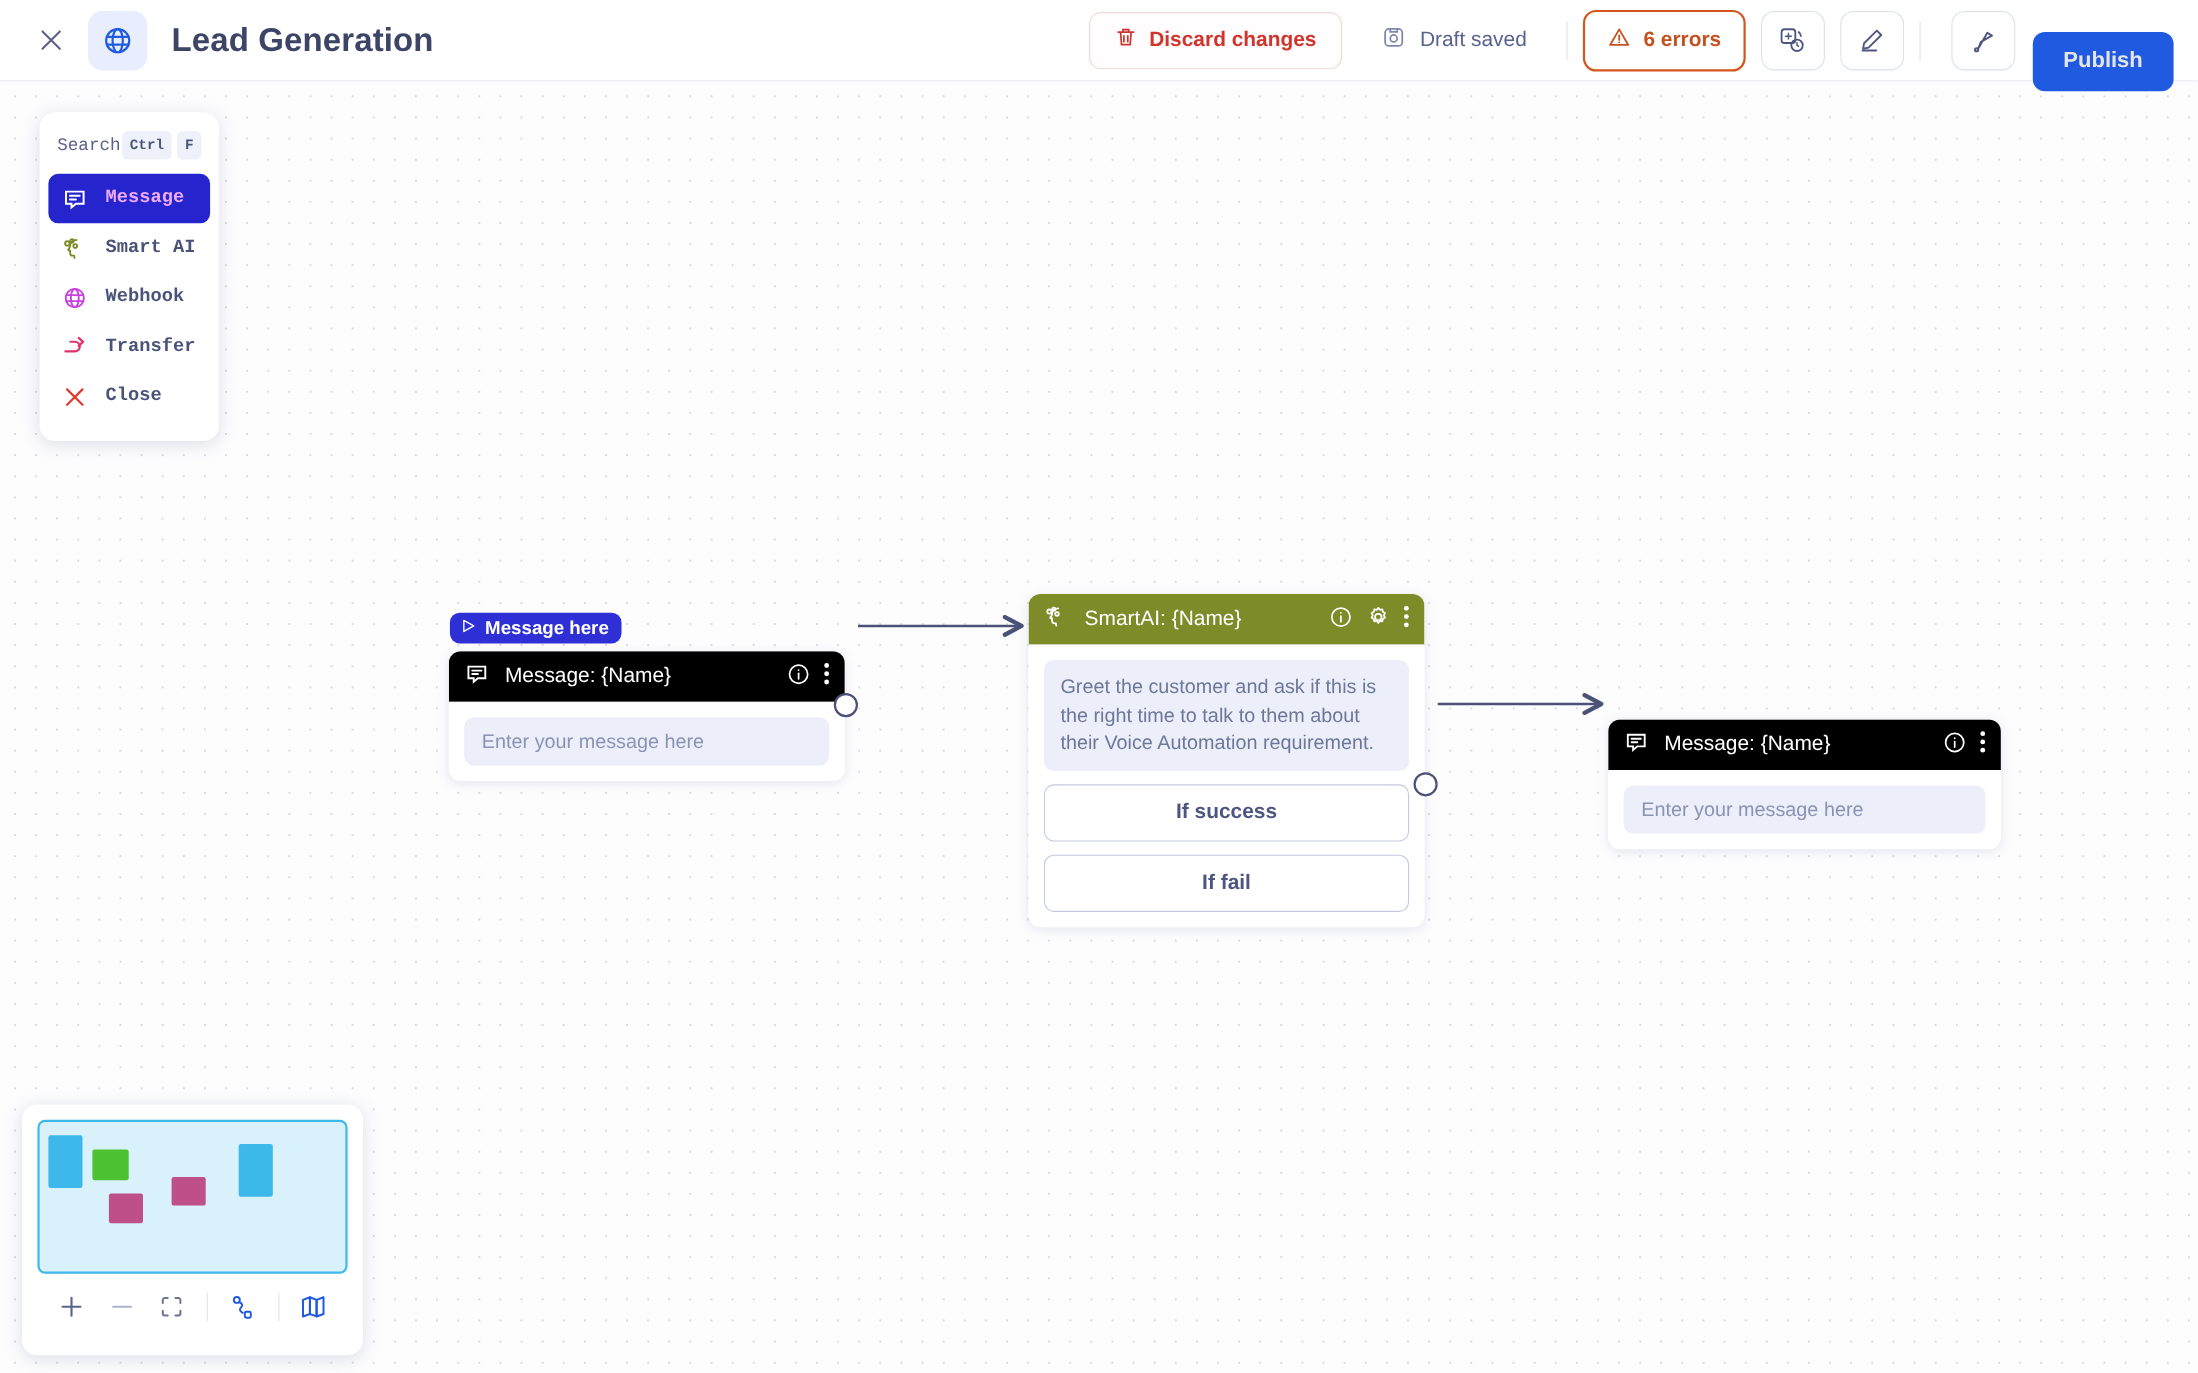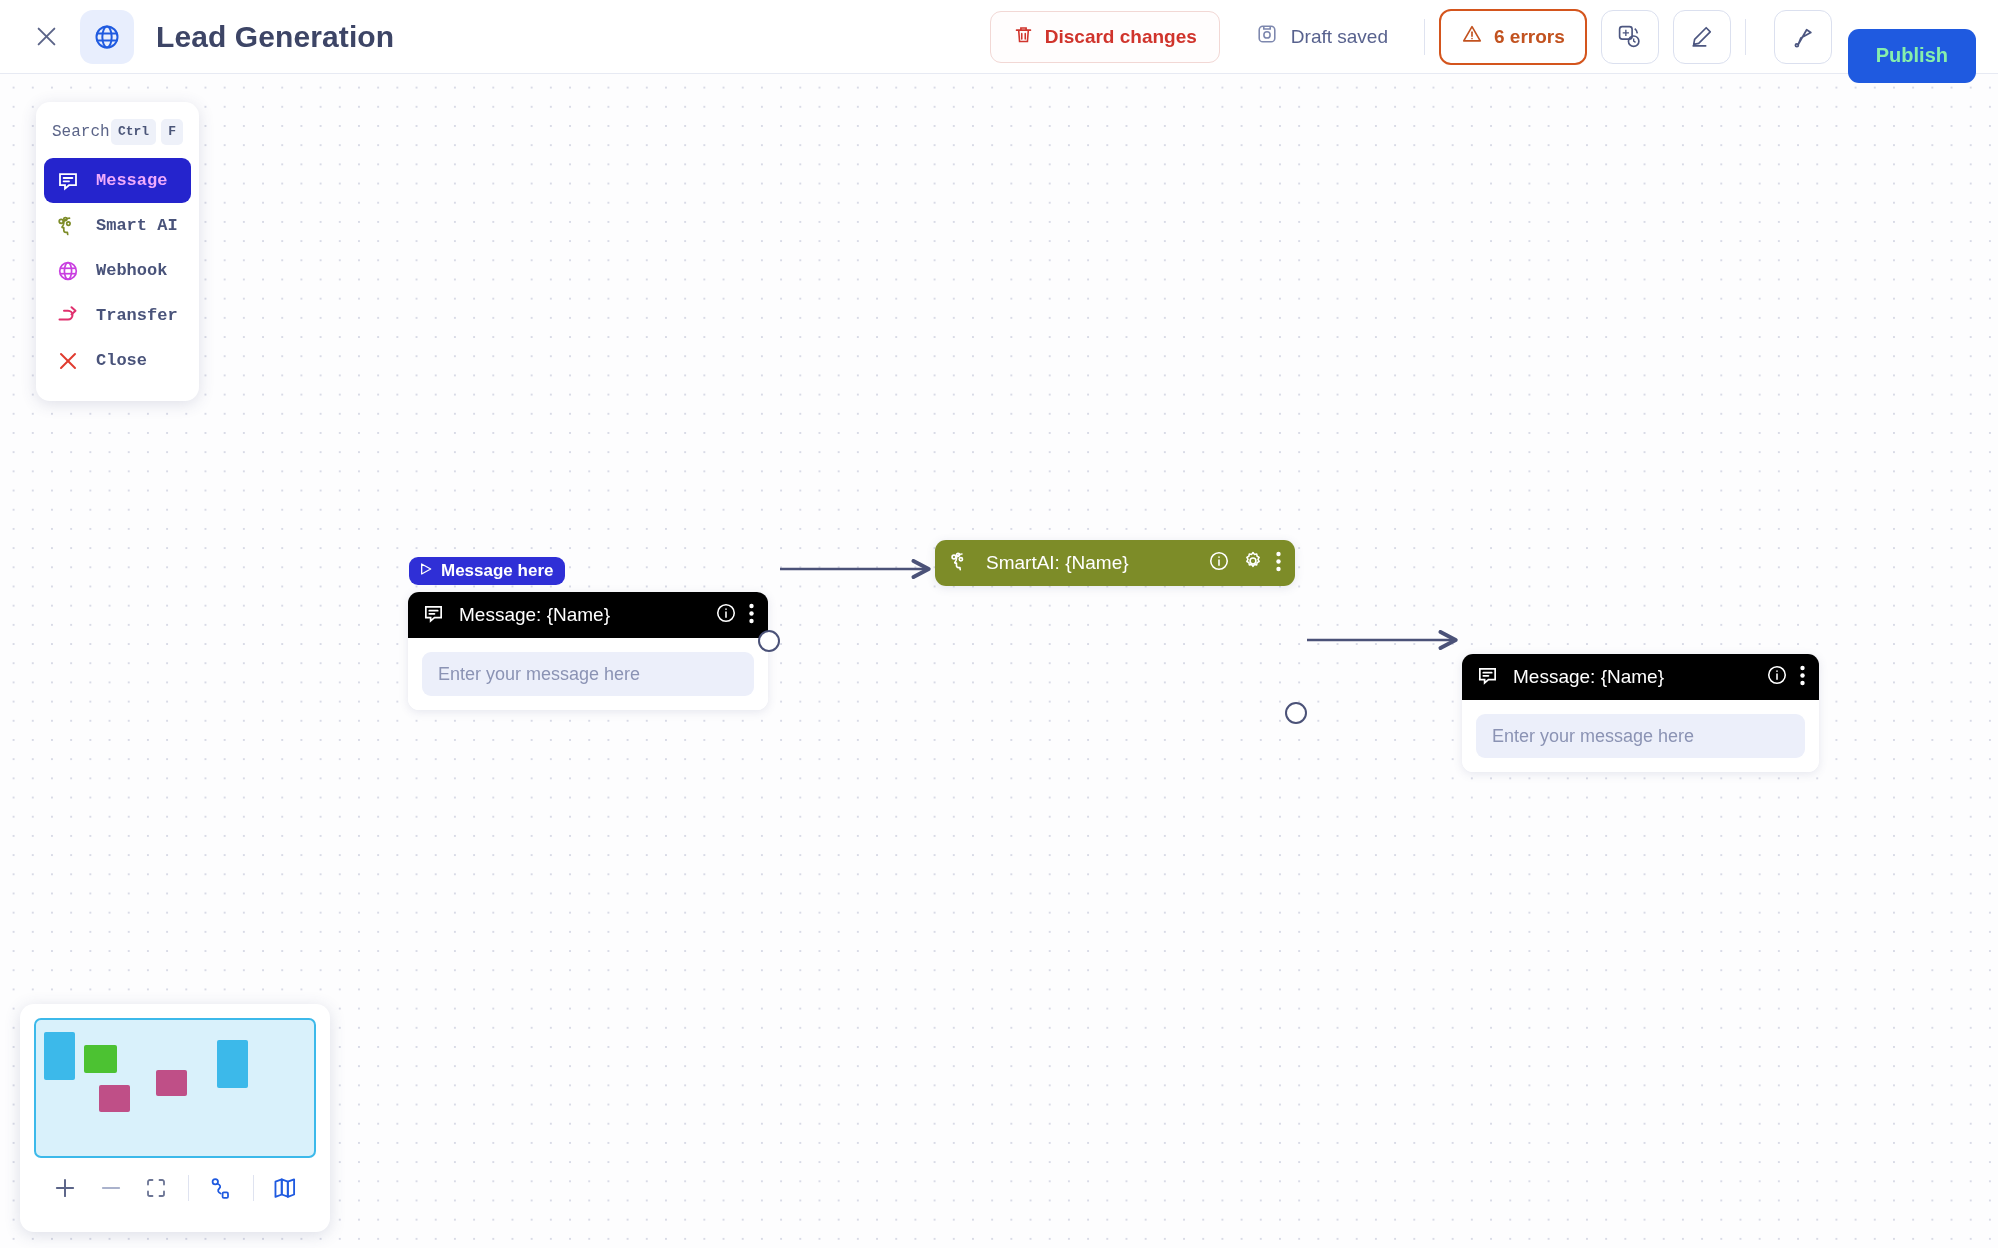--- a/index.html
+++ b/index.html
@@ -67,21 +67,21 @@
   .icon-btn {
     width: 58px; height: 54px; margin-left: 14px;
     border: 1px solid #dbe0ef; border-radius: 12px;
     background: #ffffff; display: flex;
     align-items: center; justify-content: center; cursor: pointer;
   }
   .btn-publish {
     margin-left: 16px;
     height: 54px; padding: 12px 28px;
     background: #1f5ae0; border: none; border-radius: 11px;
-    color: #86efac; font-size: 20px; font-weight: 600;
+    color: #e5e5e5; font-size: 20px; font-weight: 600;
     cursor: pointer; white-space: nowrap;
     display: flex; align-items: center; justify-content: center; margin-top: 38px;
   }
 
   
   .canvas {
     position: absolute; top: 74px; left: 0;
     width: 1998px; height: 1174px;
     background-color: #fdfdfe;
     background-image: radial-gradient(#d8dae6 1.1px, transparent 1.2px);
@@ -428,20 +428,25 @@
         </span>
         <span>
           <svg width="5" height="21" viewBox="0 0 5 21" fill="#ffffff">
             <circle cx="2.5" cy="3" r="2.2"></circle>
               <circle cx="2.5" cy="10.5" r="2.2"></circle>
               <circle cx="2.5" cy="18" r="2.2"></circle>
           </svg>
         </span>
       </span>
     </div>
+    <div class="card-body">
+      <div class="ai-prompt">Greet the customer and ask if this is the right time to talk to them about their Voice Automation requirement.</div>
+      <div class="ai-branch">If success</div>
+      <div class="ai-branch">If fail</div>
+    </div>
   </div>
   <div class="port" style="left:1285px; top:628px;"></div>
 
   <div class="node card" style="left:1462px; top:580px; width:357px;">
     <div class="card-head msg">
       <span>
         <svg width="23" height="23" viewBox="0 0 24 24" fill="none" stroke="#ffffff" stroke-width="1.8" stroke-linecap="round">
           <path d="M4 5.2h16v11H13l-4 3.4v-3.4H4z"></path>
             <line x1="7.6" y1="9" x2="16.4" y2="9"></line>
             <line x1="7.6" y1="12.3" x2="13" y2="12.3"></line>

